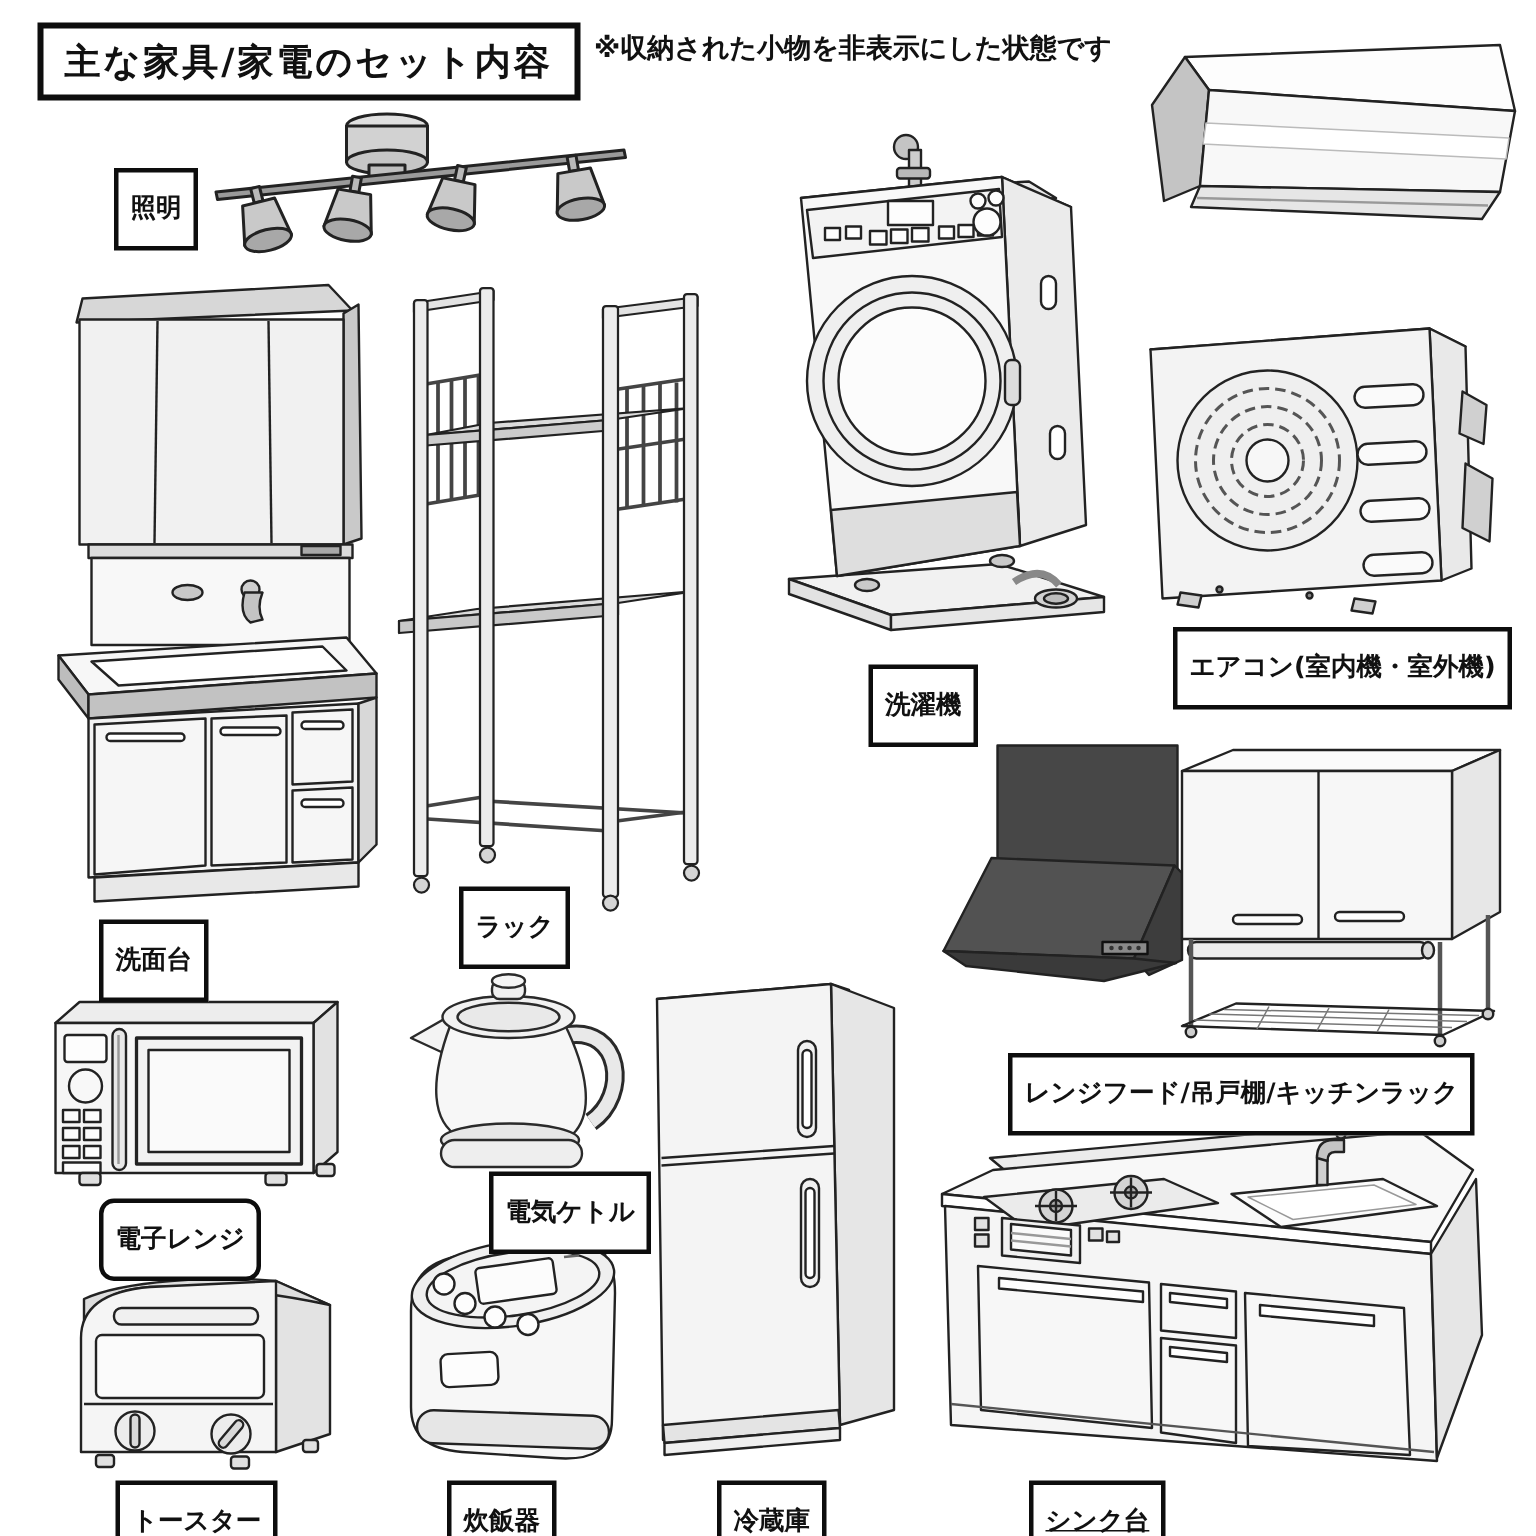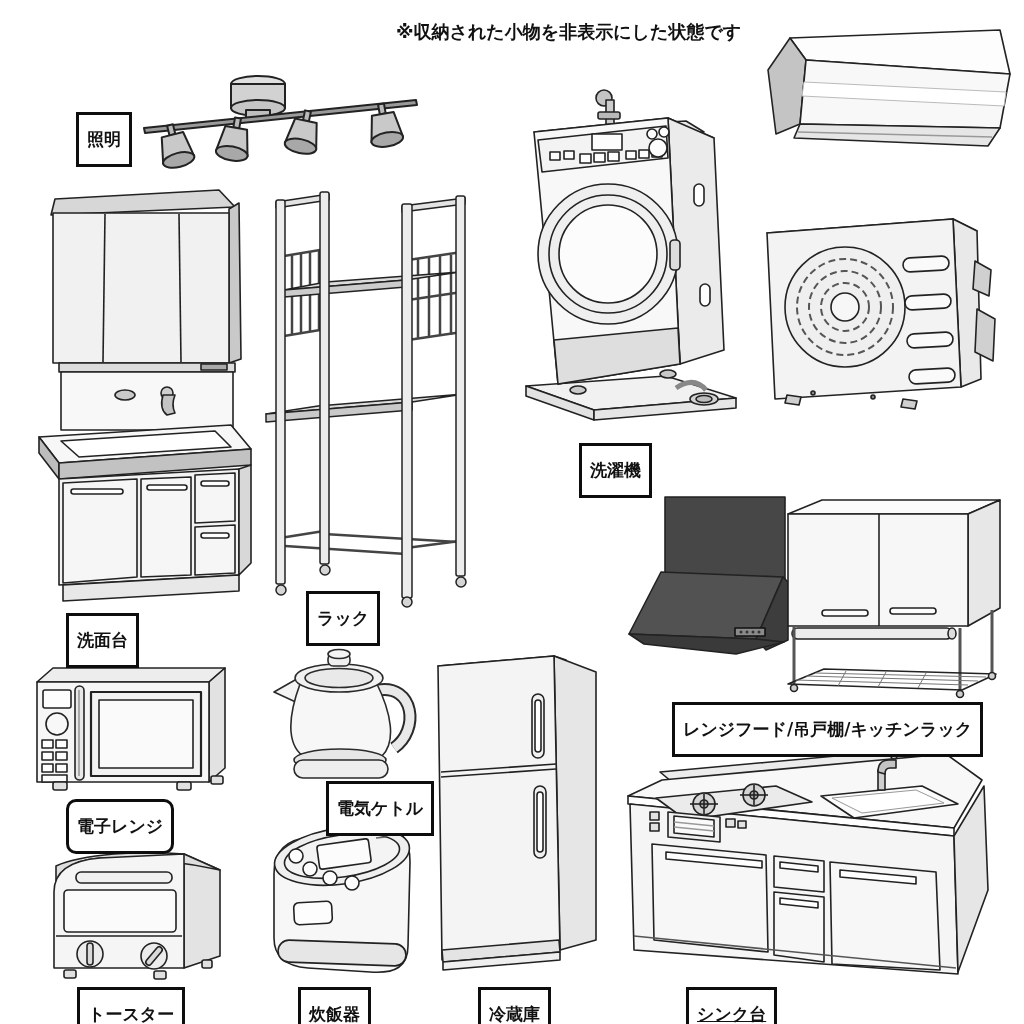--- a/index.html
+++ b/index.html
@@ -11,20 +11,21 @@
   .tag{position:absolute;border:3px solid #0d0d0d;background:#fff;padding:13px 8px;
     font-size:17px;font-weight:700;white-space:nowrap;line-height:1.35;}
   .item{position:absolute;}
   svg{display:block;overflow:visible;}
 </style>
 </head>
 <body>
 
 <div class="canvas">
 
+  <div class="title-box">主な家具/家電のセット内容</div>
   <div class="note">※収納された小物を非表示にした状態です</div>
 
   <div class="item" style="left:138px;top:72px;">
     <svg width="285" height="100" viewBox="0 0 285 100">
       <g stroke="#222" stroke-width="2" stroke-linejoin="round">
         <ellipse cx="120" cy="12" rx="27" ry="8" fill="#e0e0e0"></ellipse>
         <rect x="93" y="12" width="54" height="24" fill="#d2d2d2"></rect>
         <ellipse cx="120" cy="36" rx="27" ry="8" fill="#c6c6c6"></ellipse>
         <rect x="108" y="38" width="24" height="10" fill="#bfbfbf"></rect>
         <polygon points="6,56 278,28 279,33 7,61" fill="#9a9a9a"></polygon>
@@ -402,20 +403,21 @@
         <polygon points="224,130 300,137 300,144 224,137" fill="#ffffff"></polygon>
         <line x1="18" y1="196" x2="340" y2="228" stroke="#555"></line>
       </g>
     </svg>
   </div>
 
   <div class="tag" style="left:76px;top:112px;">照明</div>
   <div class="tag" style="left:66px;top:613px;">洗面台</div>
   <div class="tag" style="left:306px;top:591px;">ラック</div>
   <div class="tag" style="left:579px;top:443px;">洗濯機</div>
+  <div class="tag" style="left:782px;top:418px;">エアコン(室内機・室外機)</div>
   <div class="tag" style="left:672px;top:702px;">レンジフード/吊戸棚/キッチンラック</div>
   <div class="tag" style="left:66px;top:799px;border-radius:10px;">電子レンジ</div>
   <div class="tag" style="left:282px;top:781px;margin-left:44px;">電気ケトル</div>
   <div class="tag" style="left:77px;top:987px;">トースター</div>
   <div class="tag" style="left:298px;top:987px;">炊飯器</div>
   <div class="tag" style="left:478px;top:987px;">冷蔵庫</div>
   <div class="tag" style="left:686px;top:987px;text-decoration:underline;">シンク台</div>
 
 </div>
 

